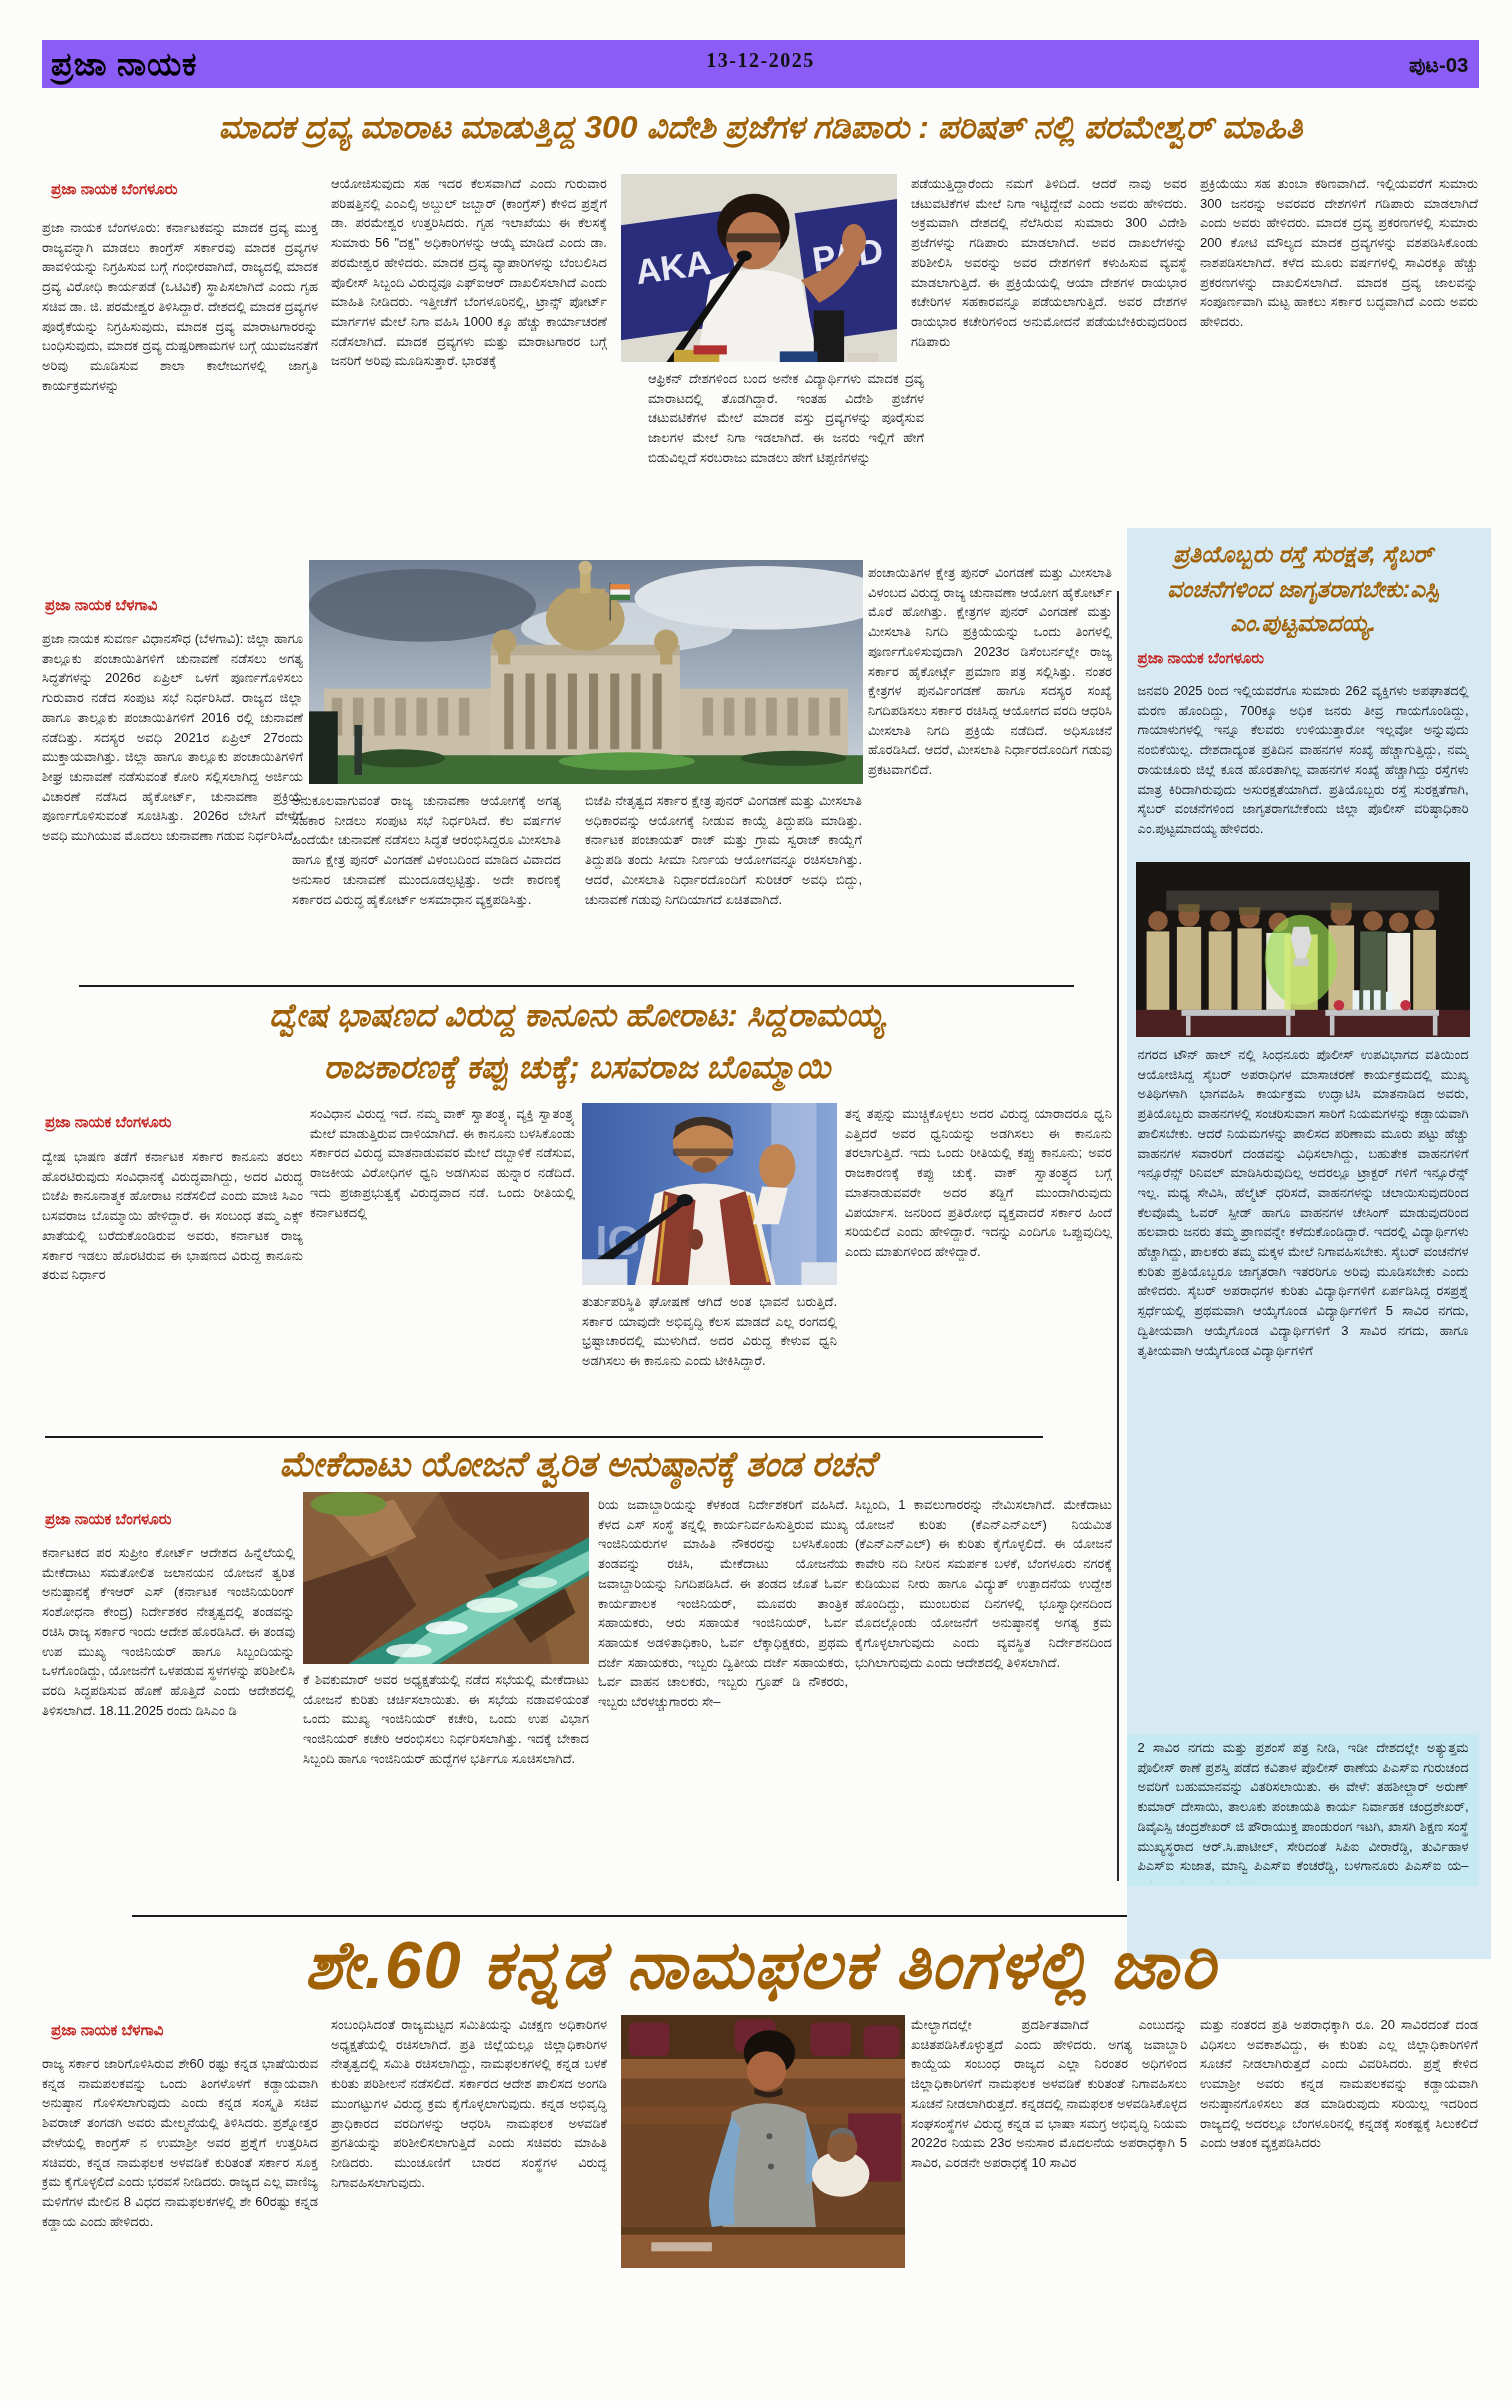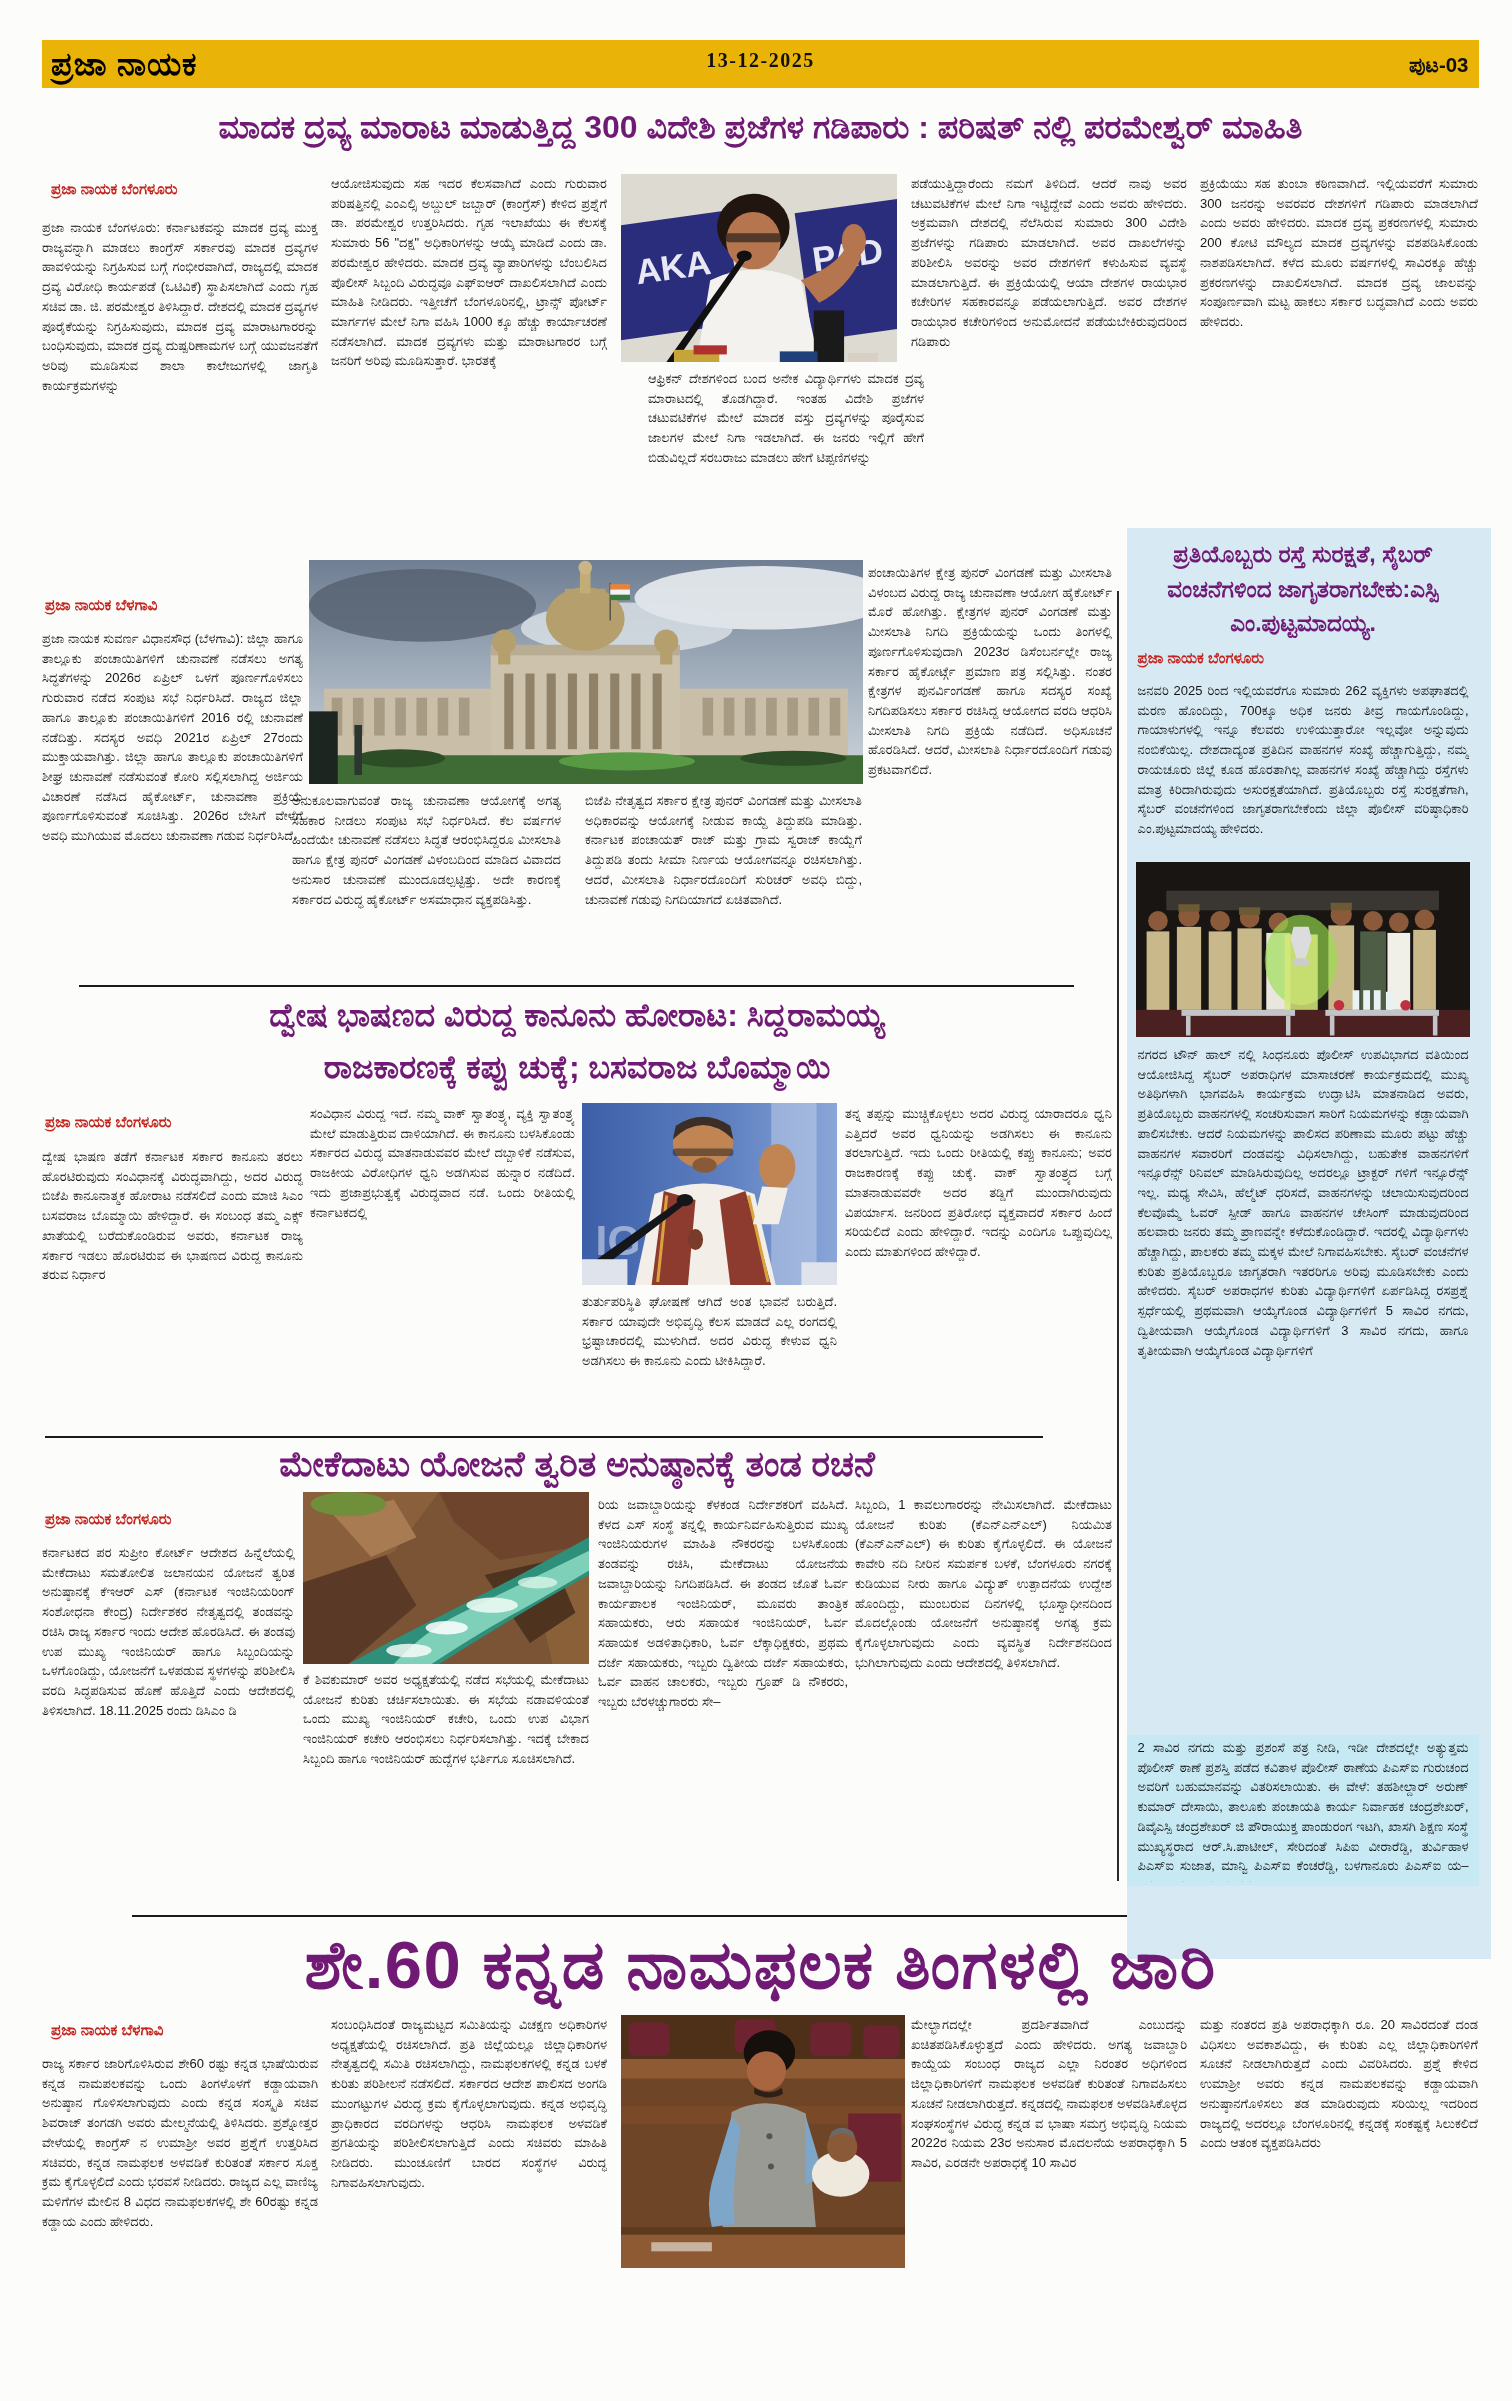--- a/index.html
+++ b/index.html
@@ -1,23 +1,23 @@
 <!DOCTYPE html>
 <html style="font-size:12px"><head>
 <meta charset="utf-8">
 <style>
   html,body{margin:0;padding:0;background:#888;}
   #page{position:relative;width:1513px;height:2401px;background:#fcfcfa;margin:0 auto;
         font-family:"Liberation Sans", sans-serif;color:#111;overflow:hidden;}
   .abs{position:absolute;}
-  .masthead-bar{background:#eab308;}
+  .masthead-bar{background:#8b5cf6;}
   .masthead{font-size:32px;font-weight:800;letter-spacing:0.8px;color:#000;}
   .edition-date{font-family:"Liberation Serif", serif;font-size:20px;font-weight:700;letter-spacing:1.5px;}
   .page-label{font-size:20.4px;font-weight:700;}
-  .headline{font-weight:800;color:#701a75;text-align:center;line-height:1.25;}
+  .headline{font-weight:800;color:#a16207;text-align:center;line-height:1.25;font-style:italic;}
   .byline{color:#c3241e;font-weight:700;font-size:15px;}
   .body-col{font-size:13px;line-height:19.7px;text-align:justify;overflow:hidden;color:#141414;}
   .hrule{background:#1a1a1a;height:2.3px;}
   .vrule{background:#2a2a2a;width:1.5px;}
   .photo{overflow:hidden;background:#ccc;}
   .photo svg{display:block;width:100%;height:100%;}
   .sidebar{background:#d7eaf4;}
   .sidebar .headline{font-size:23px;line-height:1.5;}
   .sidebar .body-col{font-size:13px;line-height:19.7px;}
   .sidebar-highlight{background:#c7e9f3;}

